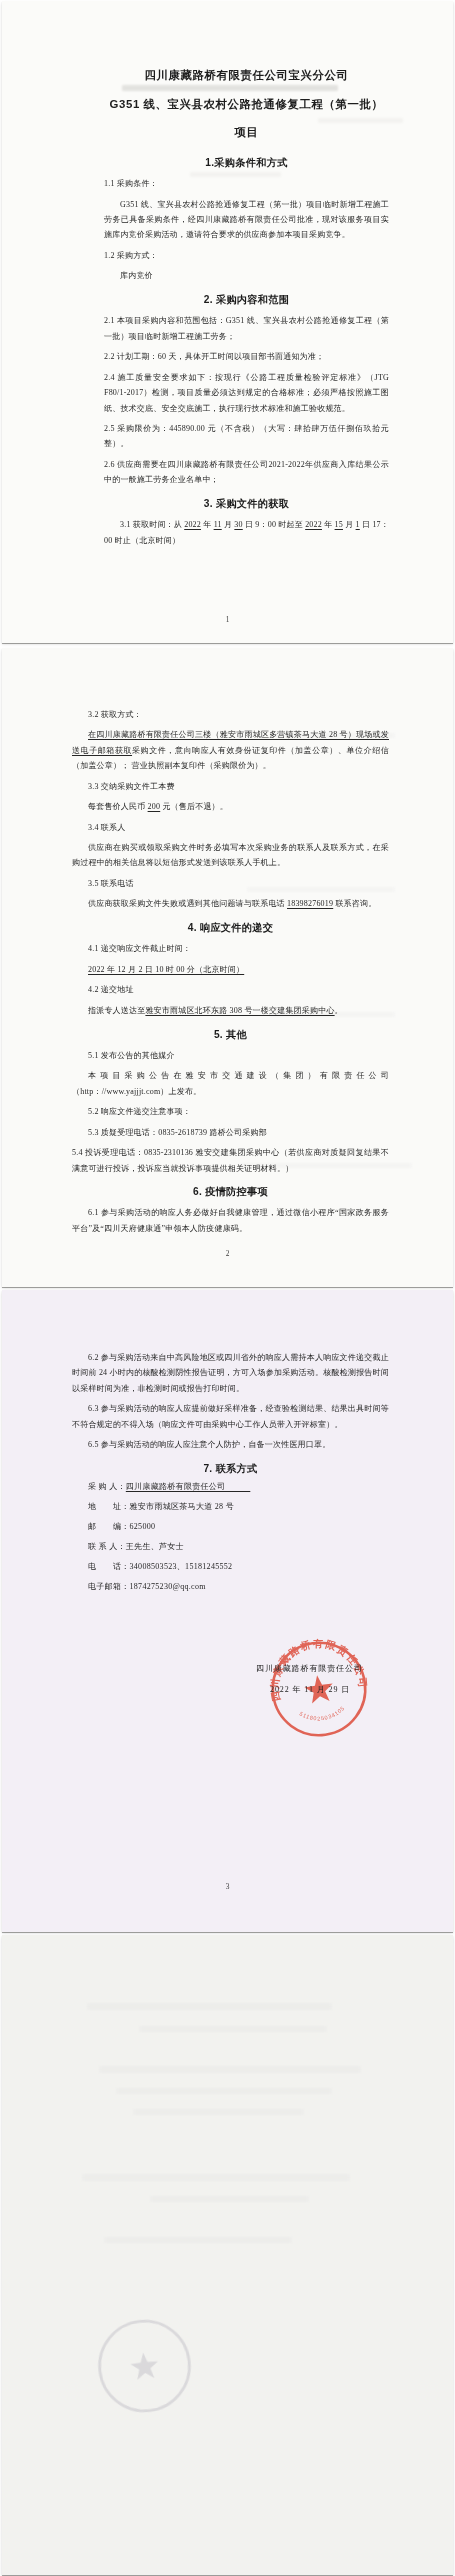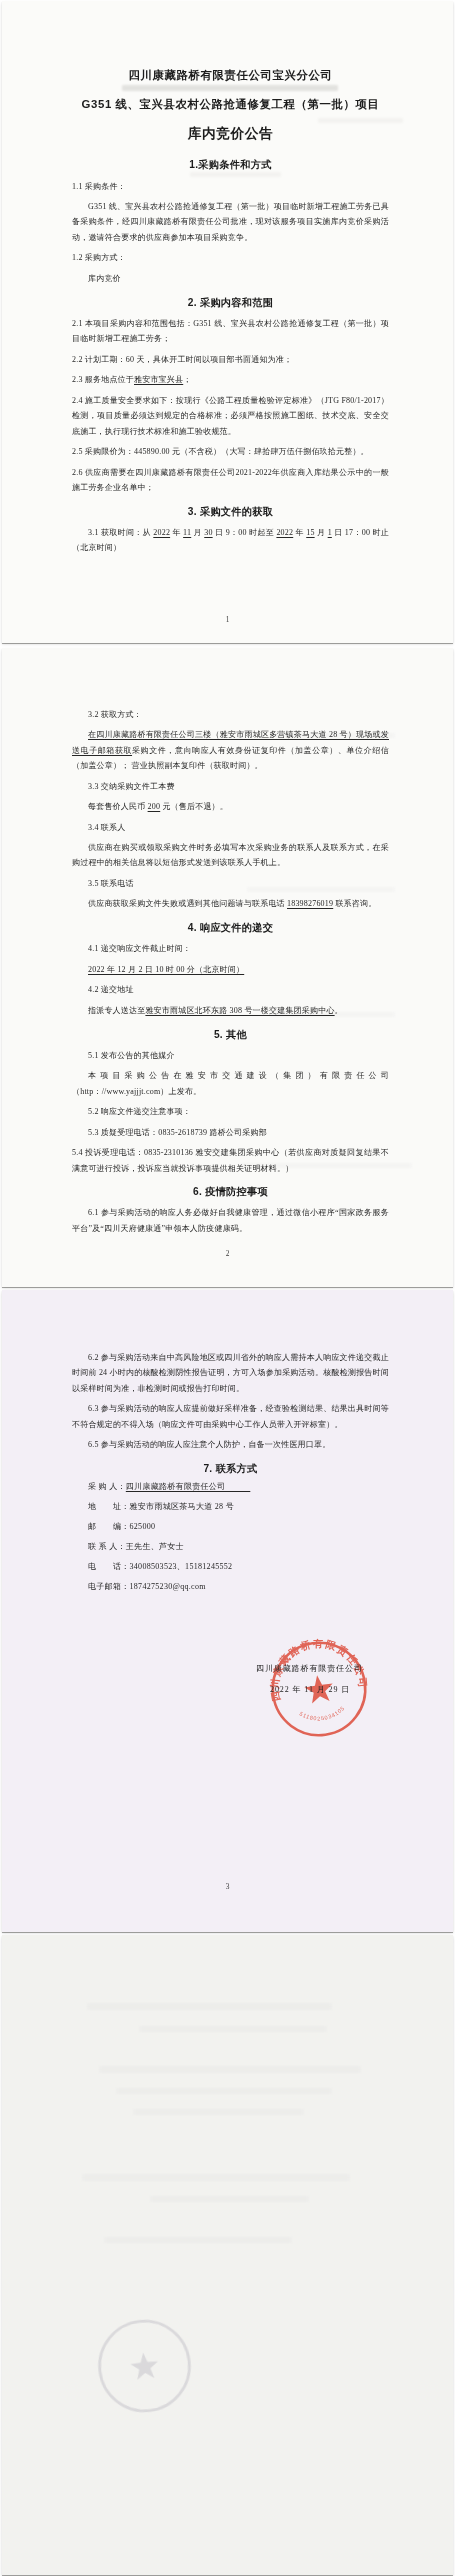--- a/index.html
+++ b/index.html
@@ -9,21 +9,21 @@
   }
   .page{
     position:relative;width:451px;margin:0 auto 4.6px auto;
     box-shadow:0 1.1px 0.6px rgba(60,60,55,.45), 0 2.3px 3.4px rgba(0,0,0,.12);
   }
   .page1{height:642px;background:#fbfbf9;margin-top:1.1px;}
   .page2{height:639px;background:#fafaf8;margin-bottom:3.4px;}
   .page3{height:642px;background:#f3eff6;margin-bottom:2.8px;}
   .page4{height:640px;background:#f2f2ef;margin-bottom:0;}
   .content{position:absolute;left:70px;right:64px;top:0;}
-  .page1 .content{padding-top:60px;}
+  .page1 .content{padding-top:60px;margin-left:32px;}
   .page2 .content{padding-top:59px;}
   .page3 .content{padding-top:60px;}
   .blk{
     font-size:8px;line-height:15.4px;color:#262626;margin:5.1px 0 0 0;
     text-align:justify;letter-spacing:0.2px;
   }
   .content > .blk:first-child{margin-top:0;}
   .t1,.t2,.t3,.t4{
     font-family:"Liberation Sans","DejaVu Sans",sans-serif;font-weight:bold;
     text-align:center;color:#1d1d1d;letter-spacing:0.6px;margin-top:0;
@@ -69,47 +69,45 @@
 </head>
 <body>
 
 <div class="page page1">
   <div class="gbar dark" style="left:120px;top:84px;width:216px;height:5.7px;"></div>
   <div class="gbar" style="left:316px;top:117px;width:85px;height:4.6px;"></div>
   <div class="gbar" style="left:188px;top:171px;width:91px;height:4.6px;"></div>
   <div class="content">
       <div class="blk t1"><span>四川康藏路桥有限责任公司宝兴分公司</span></div>
       <div class="blk t2"><span>G351 线、宝兴县农村公路抢通修复工程（第一批）项目</span></div>
-      <div class="blk t4"><span>库内竞价公告</span></div>
       <div class="blk h"><span>1.采购条件和方式</span></div>
       <div class="blk p"><span>1.1 采购条件：</span></div>
       <div class="blk pi"><span>G351 线、宝兴县农村公路抢通修复工程（第一批）项目临时新增工程施工劳务已具备采购条件，经四川康藏路桥有限责任公司批准，现对该服务项目实施库内竞价采购活动，邀请符合要求的供应商参加本项目采购竞争。</span></div>
       <div class="blk p"><span>1.2 采购方式：</span></div>
       <div class="blk pi"><span>库内竞价</span></div>
       <div class="blk h"><span>2. 采购内容和范围</span></div>
       <div class="blk p"><span>2.1 本项目采购内容和范围包括：G351 线、宝兴县农村公路抢通修复工程（第一批）项目临时新增工程施工劳务；</span></div>
       <div class="blk p"><span>2.2 计划工期：60 天，具体开工时间以项目部书面通知为准；</span></div>
-      <div class="blk p"><span>2.3 服务地点位于</span><span class="u">雅安市宝兴县</span><span>；</span></div>
       <div class="blk p"><span>2.4 施工质量安全要求如下：按现行《公路工程质量检验评定标准》（JTG F80/1-2017）检测，项目质量必须达到规定的合格标准；必须严格按照施工图纸、技术交底、安全交底施工，执行现行技术标准和施工验收规范。</span></div>
       <div class="blk p"><span>2.5 采购限价为：445890.00 元（不含税）（大写：肆拾肆万伍仟捌佰玖拾元整）。</span></div>
       <div class="blk p"><span>2.6 供应商需要在四川康藏路桥有限责任公司2021-2022年供应商入库结果公示中的一般施工劳务企业名单中；</span></div>
       <div class="blk h"><span>3. 采购文件的获取</span></div>
       <div class="blk pi"><span>3.1 获取时间：从 </span><span class="u">2022</span><span> 年 </span><span class="u">11</span><span> 月 </span><span class="u">30</span><span> 日 9：00 时起至 </span><span class="u">2022</span><span> 年 </span><span class="u">15</span><span> 月 </span><span class="u">1</span><span> 日 17：00 时止（北京时间）</span></div>
     </div>
   <div class="pagenum">1</div>
 </div>
 
 <div class="page page2">
   <div class="gbar soft" style="left:273px;top:85px;width:120px;height:5.7px;"></div>
   <div class="gbar soft" style="left:245px;top:239px;width:148px;height:5.7px;"></div>
   <div class="gbar soft" style="left:268px;top:364px;width:125px;height:5.7px;"></div>
   <div class="gbar soft" style="left:239px;top:515px;width:171px;height:5.7px;"></div>
   <div class="content">
       <div class="blk pi"><span>3.2 获取方式：</span></div>
-      <div class="blk pi"><span class="u">在四川康藏路桥有限责任公司三楼（雅安市雨城区多营镇茶马大道 28 号）现场或发送电子邮箱获取</span><span>采购文件，意向响应人有效身份证复印件（加盖公章）、单位介绍信（加盖公章）； 营业执照副本复印件（获取时间）。</span></div>
+      <div class="blk pi"><span class="u">在四川康藏路桥有限责任公司三楼（雅安市雨城区多营镇茶马大道 28 号）现场或发送电子邮箱获取</span><span>采购文件，意向响应人有效身份证复印件（加盖公章）、单位介绍信（加盖公章）； 营业执照副本复印件（采购限价为）。</span></div>
       <div class="blk pi"><span>3.3 交纳采购文件工本费</span></div>
       <div class="blk pi"><span>每套售价人民币 </span><span class="u">200</span><span> 元（售后不退）。</span></div>
       <div class="blk pi"><span>3.4 联系人</span></div>
       <div class="blk pi"><span>供应商在购买或领取采购文件时务必填写本次采购业务的联系人及联系方式，在采购过程中的相关信息将以短信形式发送到该联系人手机上。</span></div>
       <div class="blk pi"><span>3.5 联系电话</span></div>
       <div class="blk pi"><span>供应商获取采购文件失败或遇到其他问题请与联系电话 </span><span class="u">18398276019</span><span> 联系咨询。</span></div>
       <div class="blk h"><span>4. 响应文件的递交</span></div>
       <div class="blk pi"><span>4.1 递交响应文件截止时间：</span></div>
       <div class="blk pi"><span class="u">2022 年 12 月 2 日 10 时 00 分（北京时间）</span></div>
       <div class="blk pi"><span>4.2 递交地址</span></div>

